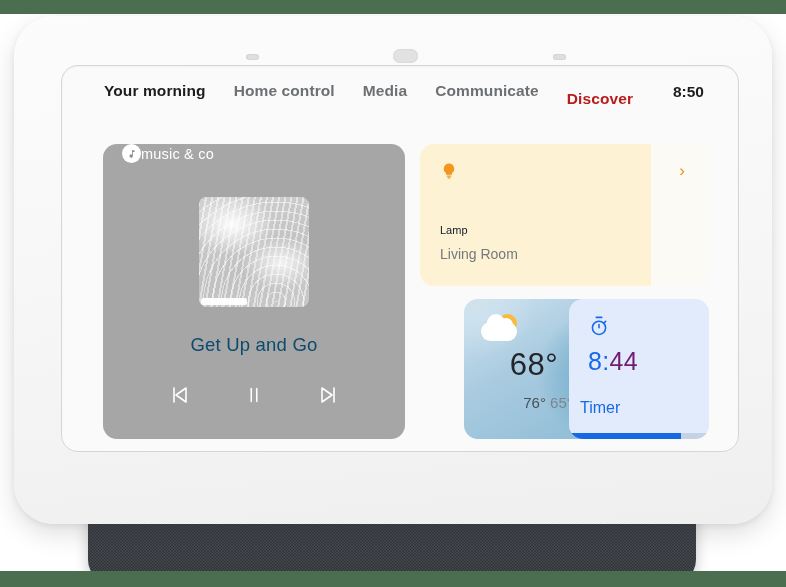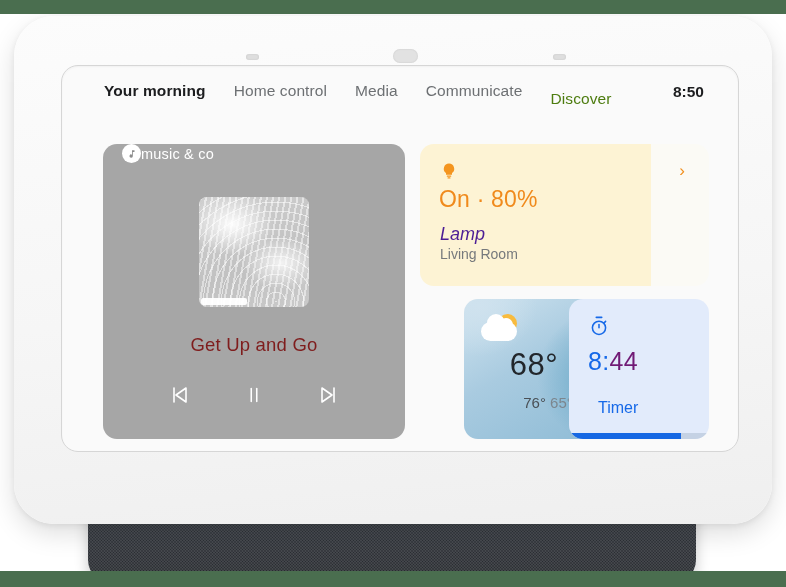--- a/index.html
+++ b/index.html
@@ -43,23 +43,23 @@
   
   .screen{
     position:absolute;left:47px;top:49px;width:676px;height:385px;
     background:#fafafa;border-radius:17px;
     border:1px solid #d6d6d6;
     box-shadow:inset 0 1px 2px rgba(0,0,0,.04);
     overflow:hidden;
   }
 
   .tabbar{position:absolute;left:0;top:0;width:676px;height:50px;display:flex;align-items:center;}
-  .tab{font-size:15.5px;color:#6d7073;padding:0 0 0 0;margin-right:28px;white-space:nowrap;letter-spacing:.1px;}
+  .tab{font-size:15.5px;color:#6d7073;padding:0 0 0 0;margin-right:28px;white-space:nowrap;letter-spacing:.1px;font-weight:bold;}
   .tab.active{color:#1c1d1f;font-weight:bold;}
-  .tab.dim{color:#4d7c0f;margin-top:16px;}
+  .tab.dim{color:#b91c1c;margin-top:16px;}
   .tab:first-child{margin-left:42px;}
   .clock{position:absolute;right:34px;top:17px;font-size:15.5px;font-weight:bold;color:#1c1d1f;}
 
   
   .cards{position:absolute;left:41px;top:78px;width:606px;height:295px;}
 
   
   .media-card{
     position:absolute;left:0;top:0;width:302px;height:295px;
     background:#a6a6a6;border-radius:14px;overflow:hidden;
@@ -74,35 +74,35 @@
   .album{
     position:absolute;left:96px;top:53px;width:110px;height:110px;border-radius:8px;overflow:hidden;
     background:
       radial-gradient(ellipse 70% 50% at 30% 25%, rgba(255,255,255,.95) 0%, rgba(255,255,255,0) 55%),
       radial-gradient(ellipse 60% 40% at 75% 60%, rgba(255,255,255,.8) 0%, rgba(255,255,255,0) 60%),
       repeating-radial-gradient(circle at 70% 95%, rgba(255,255,255,.55) 0 1px, rgba(255,255,255,0) 1px 9px),
       repeating-linear-gradient(100deg, rgba(255,255,255,.45) 0 2px, rgba(190,190,190,.3) 2px 6px),
       linear-gradient(160deg,#d8d8d8 0%,#c2c2c2 60%,#cfcfcf 100%);
   }
   .album-prog{position:absolute;left:2px;bottom:2px;height:7px;width:42%;background:rgba(255,255,255,.95);border-radius:2px;}
-  .track{position:absolute;left:0;top:190px;width:302px;text-align:center;font-size:18.5px;color:#7f1d1d;letter-spacing:.2px;}
+  .track{position:absolute;left:0;top:190px;width:302px;text-align:center;font-size:18.5px;color:#0c4a6e;letter-spacing:.2px;}
   .controls{position:absolute;left:0;top:238px;width:302px;display:flex;justify-content:center;align-items:center;gap:48px;}
   .ctrl{width:26px;height:26px;display:flex;align-items:center;justify-content:center;}
   .ctrl svg{display:block;}
 
   
   .lamp-card{
     position:absolute;left:317px;top:0;width:289px;height:142px;border-radius:14px;overflow:hidden;
     background:#fbfaf5;
   }
   .lamp-fill{position:absolute;left:0;top:0;height:142px;width:80%;background:#fdf3d4;}
   .lamp-inner{position:absolute;left:0;top:0;width:289px;height:142px;}
   .bulb{position:absolute;left:20px;top:16px;}
   .lamp-state{position:absolute;left:19px;top:42px;font-size:23px;color:#f08a1c;letter-spacing:.2px;}
-  .lamp-name{position:absolute;left:20px;top:80px;font-size:18px;color:#4c1d95;font-style:italic;}
+  .lamp-name{position:absolute;left:20px;top:80px;font-size:11px;color:#0f172a;}
   .lamp-room{position:absolute;left:20px;top:102px;font-size:14px;color:#76797c;text-align:right;}
   .chevron{position:absolute;right:24px;top:18px;font-size:17px;color:#f19020;line-height:1;}
 
   
   .weather-card{
     position:absolute;left:317px;top:155px;width:140px;height:140px;border-radius:14px;overflow:hidden;
     background:
       radial-gradient(ellipse 85% 80% at 105% 55%, #5fa3c4 0%, rgba(95,163,196,0) 62%),
       radial-gradient(ellipse 70% 60% at 10% 5%, #cfe2ee 0%, rgba(207,226,238,0) 60%),
       linear-gradient(150deg,#cfe3ef 0%,#a9cbe0 45%,#8fbcd6 100%);
@@ -118,21 +118,21 @@
   .wx-lo{color:#7c868e;}
 
   
   .timer-card{
     position:absolute;left:466px;top:155px;width:140px;height:140px;border-radius:14px;overflow:hidden;
     background:#e2ebfb;
   }
   .tm-icon{position:absolute;left:19px;top:15px;}
   .tm-time{position:absolute;left:19px;top:48px;font-size:25px;color:#1669e8;letter-spacing:.3px;}
   .tm-time .dim{color:#701a75;}
-  .tm-label{position:absolute;left:29px;top:100px;font-size:16px;color:#1669e8;}
+  .tm-label{position:absolute;left:11px;top:100px;font-size:16px;color:#1669e8;}
   .tm-bar-bg{position:absolute;left:0;bottom:0;width:140px;height:6px;background:#c5d2e4;}
   .tm-bar{position:absolute;left:0;bottom:0;height:6px;background:#1668e3;width:80%;}
 </style>
 </head>
 <body>
 
 <div class="band band-top"></div>
 <div class="band band-bottom"></div>
 
 <div class="stage">
@@ -199,21 +199,20 @@
         <div class="lamp-card">
           <div class="lamp-fill" style="width: 80%;"></div>
           <div class="lamp-inner">
             <span class="bulb">
               <svg width="18" height="22" viewBox="0 0 24 24" fill="#f4951f">
                   <path d="M12 2a7 7 0 0 0-4 12.7V17h8v-2.3A7 7 0 0 0 12 2z"></path>
                   <rect x="9" y="18" width="6" height="1.8" rx=".9"></rect>
                   <rect x="10" y="20.4" width="4" height="1.6" rx=".8"></rect>
                 </svg>
             </span>
-            <div class="lamp-state">On · 80%</div>
             <div class="lamp-name">Lamp</div>
             <div class="lamp-room">Living Room</div>
             <div class="chevron">›</div>
           </div>
         </div>
 
         <div class="weather-card">
           <div class="wx-icon">
             <div class="wx-sun"></div>
             <div class="wx-cloud"></div>

